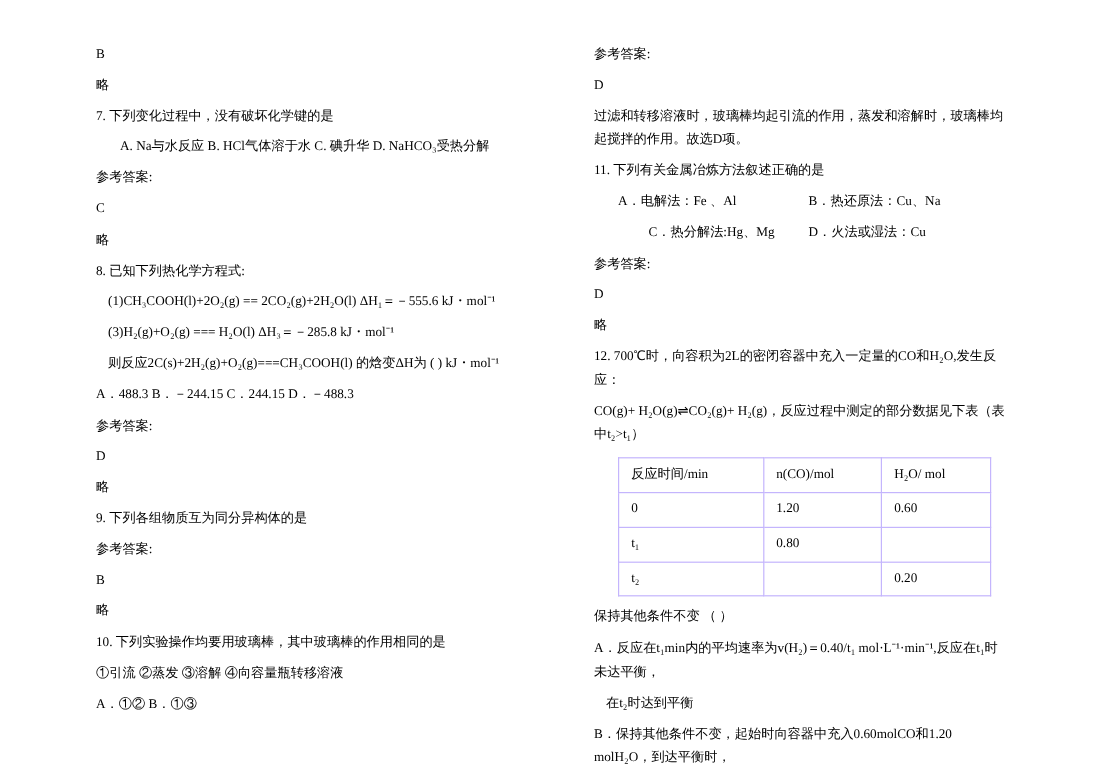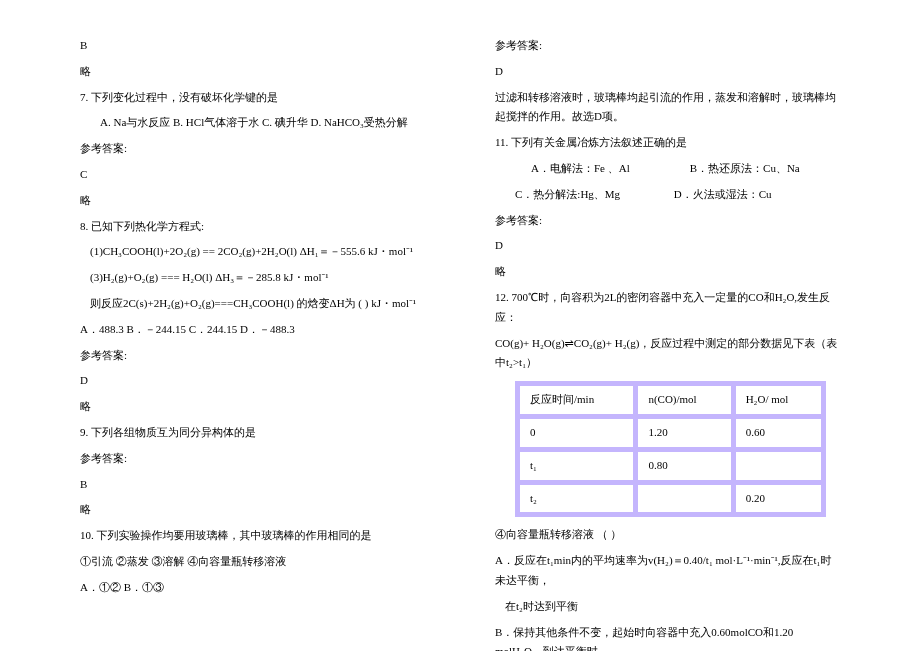--- a/index.html
+++ b/index.html
@@ -29,21 +29,21 @@
     .indent-sm {
       padding-left: 10px;
     }
     table.data-table {
       border-collapse: collapse;
       width: 90%;
       margin: 8px 0 8px 20px;
       font-size: 11px;
     }
     table.data-table td, table.data-table th {
-      border: 5px solid #c4b5fd;
+      border: 1px solid #c4b5fd;
       padding: 4px 10px;
       text-align: left;
       font-weight: normal;
     }
   </style>
 </head>
 <body>
 
 <div class="col">
   <div class="line">B</div>
@@ -74,25 +74,25 @@
   <div class="line">A．①②    B．①③</div>
 </div>
 
 <div class="col">
   <div class="line answer-label">参考答案:</div>
   <div class="line">D</div>
   <div class="line">过滤和转移溶液时，玻璃棒均起引流的作用，蒸发和溶解时，玻璃棒均起搅拌的作用。故选D项。</div>
 
   <div class="line">11. 下列有关金属冶炼方法叙述正确的是</div>
   <div class="line indent">
-    <span style="display:inline-block;width:48%;margin-left:16px;">A．电解法：Fe 、Al</span>
+    <span style="display:inline-block;width:48%;">A．电解法：Fe 、Al</span>
     <span>B．热还原法：Cu、Na</span>
   </div>
   <div class="line indent">
-    <span style="display:inline-block;width:48%;">C．热分解法:Hg、Mg</span>
+    <span style="display:inline-block;width:48%;text-align:center;">C．热分解法:Hg、Mg</span>
     <span>D．火法或湿法：Cu</span>
   </div>
   <div class="line answer-label">参考答案:</div>
   <div class="line">D</div>
   <div class="line">略</div>
 
   <div class="line">12. 700℃时，向容积为2L的密闭容器中充入一定量的CO和H₂O,发生反应：</div>
   <div class="line">CO(g)+ H₂O(g)⇌CO₂(g)+ H₂(g)，反应过程中测定的部分数据见下表（表中t₂&gt;t₁）</div>
 
   <table class="data-table">
@@ -113,18 +113,18 @@
       <td></td>
     </tr>
     <tr>
       <td>t₂</td>
       <td></td>
       <td>0.20</td>
     </tr>
   </tbody>
     </table>
 
-  <div class="line">④向容量瓶转移溶液  （   ）</div>
+  <div class="line">保持其他条件不变  （   ）</div>
   <div class="line">A．反应在t₁min内的平均速率为v(H₂)＝0.40/t₁ mol·L⁻¹·min⁻¹,反应在t₁时未达平衡，</div>
   <div class="line indent-sm">在t₂时达到平衡</div>
   <div class="line">B．保持其他条件不变，起始时向容器中充入0.60molCO和1.20 molH₂O，到达平衡时，</div>
 
 </div>
 
 </body></html>

